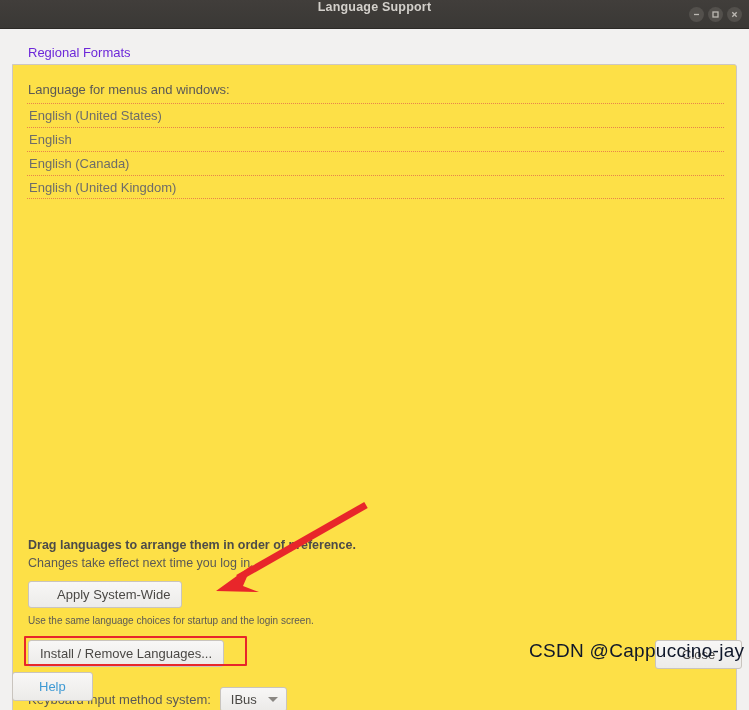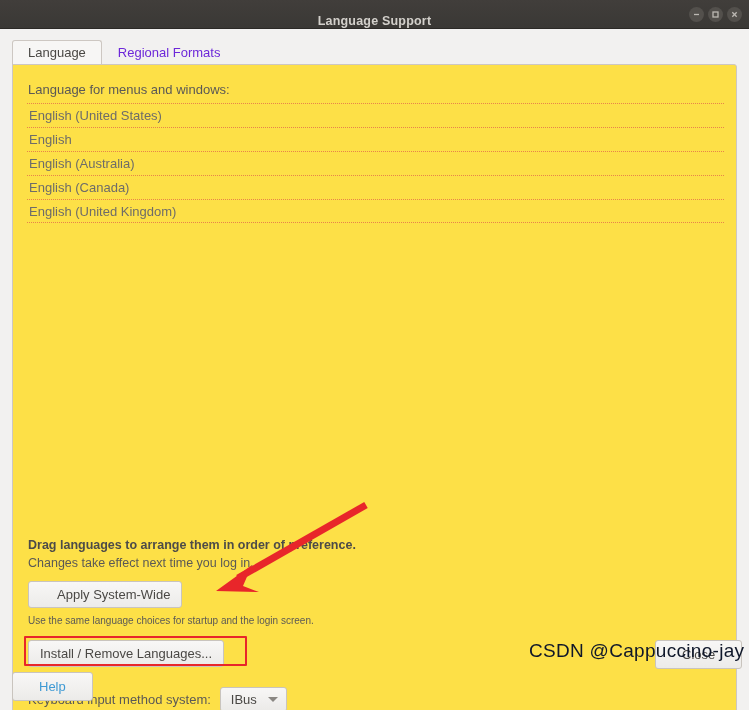--- a/index.html
+++ b/index.html
@@ -16,21 +16,21 @@
     background: #f2f1f0;
   }
 
   
   .titlebar {
     position: relative;
     height: 29px;
     background: linear-gradient(to bottom, #413e3b 0%, #3a3835 100%);
     border-bottom: 1px solid #2b2926;
     display: flex;
-    align-items: flex-end;
+    align-items: flex-start;
     justify-content: center;
   }
   .titlebar-title {
     font-size: 12.5px;
     color: #d3d0cb;
     font-weight: bold;
     letter-spacing: .2px;
   }
   .winbuttons {
     position: absolute;
@@ -250,32 +250,30 @@
       <span class="winbtn">
         <svg width="9" height="9" viewBox="0 0 9 9">
             <line x1="2.3" y1="2.3" x2="6.7" y2="6.7" stroke="#bcb8b3" stroke-width="1.3"></line>
             <line x1="6.7" y1="2.3" x2="2.3" y2="6.7" stroke="#bcb8b3" stroke-width="1.3"></line>
           </svg>
       </span>
     </div>
   </div>
 
   <div class="tabbar">
-    <div class="tab active">Language</div>
     <div class="tab inactive">Regional Formats</div>
   </div>
 
   <div class="panel">
 
     <div class="panel-label">Language for menus and windows:</div>
 
     <div class="langlist">
       <div class="langrow">English (United States)</div>
       <div class="langrow">English</div>
-      <div class="langrow">English (Australia)</div>
       <div class="langrow">English (Canada)</div>
       <div class="langrow">English (United Kingdom)</div>
     </div>
 
     <div class="hint-bold">Drag languages to arrange them in order of preference.</div>
     <div class="hint-plain">Changes take effect next time you log in.</div>
 
     <button class="btn btn-apply">Apply System-Wide</button>
 
     <div class="hint-plain2">Use the same language choices for startup and the login screen.</div>

